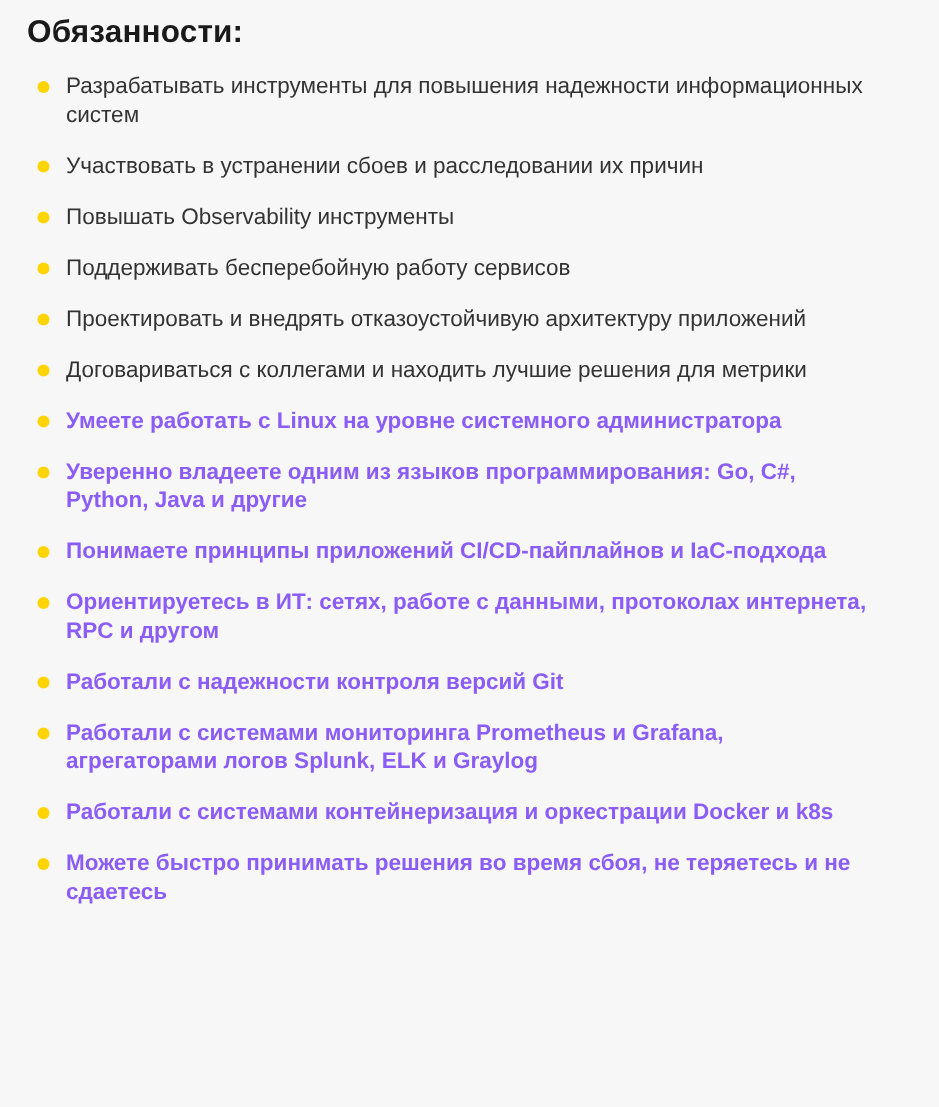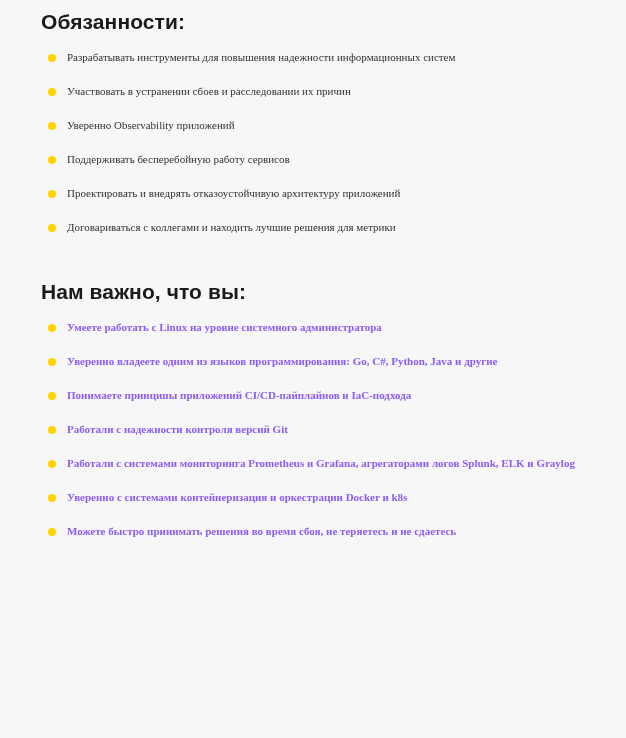--- a/index.html
+++ b/index.html
@@ -8,21 +8,21 @@
   }
   body {
     width: 626px;
     height: 738px;
     background: #f7f7f7;
     font-family: "Liberation Sans", sans-serif;
     color: #333333;
     overflow: hidden;
   }
   .page {
-    padding: 0 41px;
+    padding: 0 18px;
     box-sizing: border-box;
     width: 626px;
   }
   .section {
     margin: 0;
   }
   .section-title {
     font-size: 21px;
     font-weight: bold;
     color: #1a1a1a;
@@ -36,24 +36,23 @@
   }
   ul.bullets {
     list-style: none;
     margin: 0;
     padding: 0;
   }
   ul.bullets li {
     position: relative;
     padding-left: 26px;
     margin-bottom: 15px;
-    font-size: 11px;
+    font-size: 15px;
     line-height: 19px;
     color: #333333;
-    font-family: Liberation Serif, serif;
   }
   ul.bullets li .dot {
     position: absolute;
     left: 7px;
     top: 6px;
     width: 8px;
     height: 8px;
     border-radius: 50%;
     background: #ffd400;
     display: block;
@@ -81,63 +80,66 @@
       <li>
           <span class="dot" style="background: rgb(255, 212, 0);"></span>
           <span class="txt">Разрабатывать инструменты для повышения надежности информационных систем</span>
         </li>
       <li>
           <span class="dot" style="background: rgb(255, 212, 0);"></span>
           <span class="txt">Участвовать в устранении сбоев и расследовании их причин</span>
         </li>
       <li>
           <span class="dot" style="background: rgb(255, 212, 0);"></span>
-          <span class="txt">Уверенно Observability приложений</span>
+          <span class="txt">Повышать Observability инструменты</span>
         </li>
       <li>
           <span class="dot" style="background: rgb(255, 212, 0);"></span>
           <span class="txt">Поддерживать бесперебойную работу сервисов</span>
         </li>
       <li>
           <span class="dot" style="background: rgb(255, 212, 0);"></span>
           <span class="txt">Проектировать и внедрять отказоустойчивую архитектуру приложений</span>
         </li>
       <li>
           <span class="dot" style="background: rgb(255, 212, 0);"></span>
           <span class="txt">Договариваться с коллегами и находить лучшие решения для метрики</span>
         </li>
     </ul>
   </div>
 
   <div class="section">
-    <h2 class="section-title">Нам важно, что вы:</h2>
     <ul class="bullets reqs">
       <li>
           <span class="dot" style="background: rgb(255, 212, 0);"></span>
           <span class="txt">Умеете работать с Linux на уровне системного администратора</span>
         </li>
       <li>
           <span class="dot" style="background: rgb(255, 212, 0);"></span>
           <span class="txt">Уверенно владеете одним из языков программирования: Go, C#, Python, Java и другие</span>
         </li>
       <li>
           <span class="dot" style="background: rgb(255, 212, 0);"></span>
           <span class="txt">Понимаете принципы приложений CI/CD-пайплайнов и IaC-подхода</span>
         </li>
       <li>
           <span class="dot" style="background: rgb(255, 212, 0);"></span>
+          <span class="txt">Ориентируетесь в ИТ: сетях, работе с данными, протоколах интернета, RPC и другом</span>
+        </li>
+      <li>
+          <span class="dot" style="background: rgb(255, 212, 0);"></span>
           <span class="txt">Работали с надежности контроля версий Git</span>
         </li>
       <li>
           <span class="dot" style="background: rgb(255, 212, 0);"></span>
           <span class="txt">Работали с системами мониторинга Prometheus и Grafana, агрегаторами логов Splunk, ELK и Graylog</span>
         </li>
       <li>
           <span class="dot" style="background: rgb(255, 212, 0);"></span>
-          <span class="txt">Уверенно с системами контейнеризация и оркестрации Docker и k8s</span>
+          <span class="txt">Работали с системами контейнеризация и оркестрации Docker и k8s</span>
         </li>
       <li>
           <span class="dot" style="background: rgb(255, 212, 0);"></span>
           <span class="txt">Можете быстро принимать решения во время сбоя, не теряетесь и не сдаетесь</span>
         </li>
     </ul>
   </div>
 
 </div>
 

